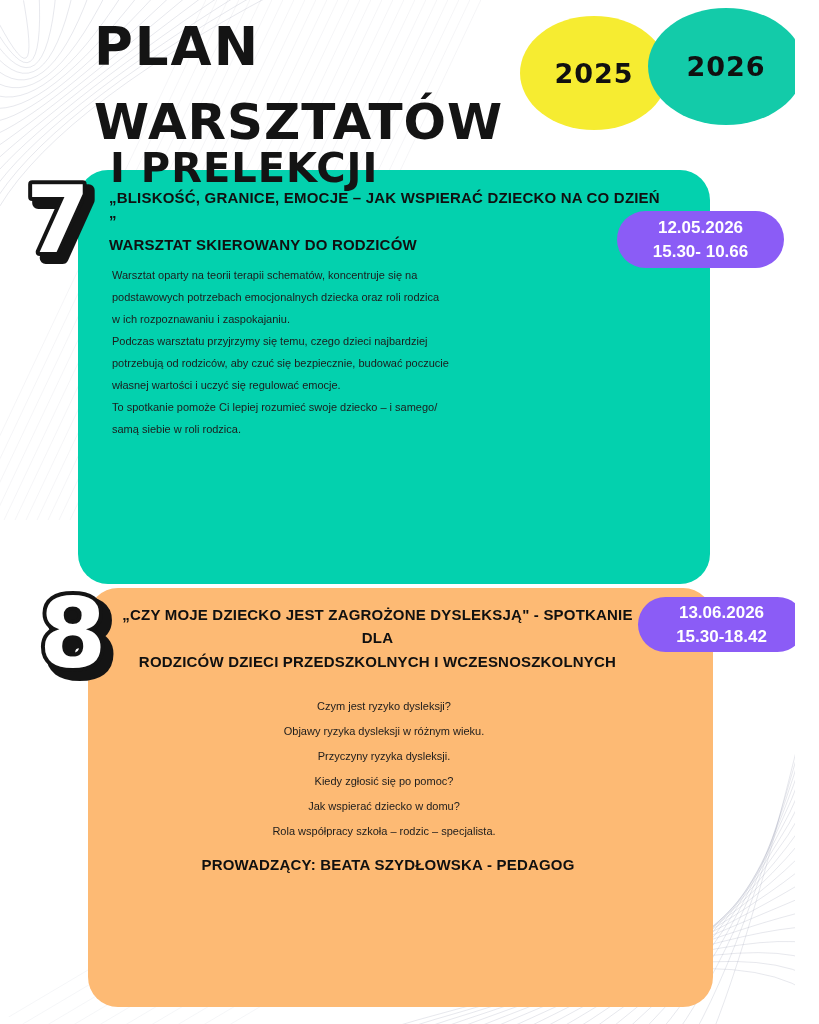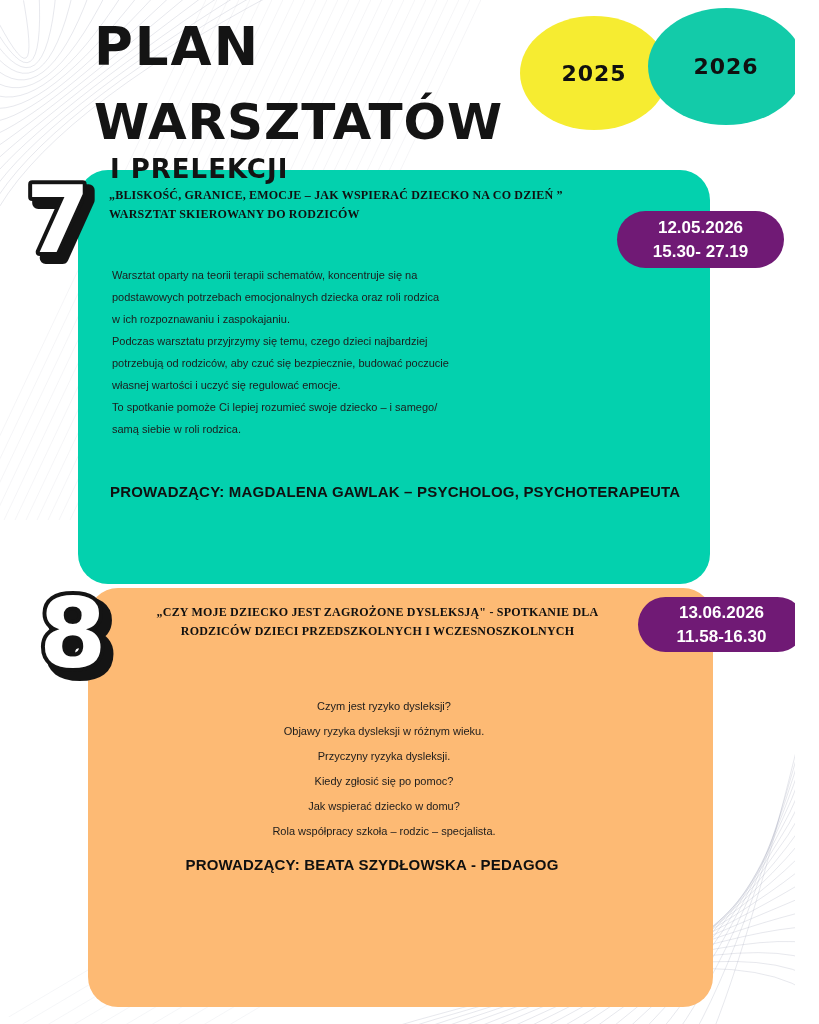--- a/index.html
+++ b/index.html
@@ -17,66 +17,65 @@
 
   
   .title{
     position:absolute;left:94px;top:20px;width:420px;
     font-family:"DejaVu Sans", sans-serif;
     font-weight:bold;color:#141414;line-height:1;
     z-index:3;
   }
   .title .t1{font-size:53px;letter-spacing:2px;display:block;}
   .title .t2{font-size:50px;letter-spacing:1px;display:block;margin-top:24px;}
-  .title .t3{font-size:26px;letter-spacing:1px;display:block;margin-top:9px;padding-left:16px;}
+  .title .t3{font-size:40px;letter-spacing:1px;display:block;margin-top:1px;padding-left:16px;}
 
   .year-badges{position:absolute;left:0;top:0;width:819px;height:160px;z-index:3;}
   .year{
     position:absolute;border-radius:50%;
     display:flex;align-items:center;justify-content:center;
     font-family:"DejaVu Sans", sans-serif;font-weight:bold;
-    font-size:22px;letter-spacing:1px;color:#101010;
+    font-size:27px;letter-spacing:1px;color:#101010;
   }
   .year-2025{left:520px;top:16px;width:148px;height:114px;z-index:1;}
   .year-2026{left:648px;top:8px;width:156px;height:117px;z-index:2;}
 
   
   .card{position:absolute;border-radius:30px;z-index:2;}
   .card-1{left:78px;top:170px;width:632px;height:414px;}
   .card-2{left:88px;top:588px;width:625px;height:419px;}
 
   .card-head{
     position:absolute;
-    font-weight:bold;font-size:12px;line-height:1.55;
+    font-weight:bold;font-size:15px;line-height:1.55;
     letter-spacing:.2px;color:#101010;
     white-space:pre-line;
-    font-family:Liberation Serif, serif;
   }
   .card-1 .card-head{left:31px;top:16px;width:560px;}
   .card-2 .card-head{left:17px;top:15px;width:545px;}
 
   .card-body{
     position:absolute;
     font-size:11px;color:#1c1c1c;
     white-space:pre-line;
   }
   .card-1 .card-body{left:34px;top:94px;width:560px;line-height:22px;}
   .card-2 .card-body{left:26px;top:86px;width:540px;line-height:25px;margin-top:20px;}
 
   .presenter{
     position:absolute;
     font-weight:bold;font-size:15px;letter-spacing:.2px;color:#101010;
   }
   .card-1 .presenter{left:32px;top:313px;width:580px;}
-  .card-2 .presenter{left:4px;top:268px;width:560px;}
+  .card-2 .presenter{left:20px;top:268px;width:560px;}
 
   
   .date-pill{
     position:absolute;z-index:4;
-    background:#701a75;border-radius:29px;
+    background:#8b5cf6;border-radius:29px;
     color:#ffffff;font-weight:bold;font-size:17px;line-height:1.4;
     display:flex;flex-direction:column;align-items:center;justify-content:center;
     text-align:center;
   }
   .pill-1{left:617px;top:211px;width:167px;height:57px;}
   .pill-2{left:638px;top:597px;width:167px;height:55px;}
 
   
   .big-num{position:absolute;z-index:5;overflow:visible;}
   .num-7{left:14px;top:158px;}
@@ -183,42 +182,41 @@
     <div class="card-head">„BLISKOŚĆ, GRANICE, EMOCJE – JAK WSPIERAĆ DZIECKO NA CO DZIEŃ ”
 WARSZTAT SKIEROWANY DO RODZICÓW</div>
     <div class="card-body">Warsztat oparty na teorii terapii schematów,  koncentruje się na
 podstawowych potrzebach emocjonalnych dziecka oraz roli rodzica
 w ich rozpoznawaniu i zaspokajaniu.
 Podczas warsztatu przyjrzymy się temu, czego dzieci najbardziej
 potrzebują od rodziców, aby czuć się bezpiecznie, budować poczucie
 własnej wartości i uczyć się regulować emocje.
 To spotkanie pomoże Ci lepiej rozumieć swoje dziecko – i samego/
 samą siebie w roli rodzica.</div>
-    <div class="presenter">PROWADZĄCY: MAGDALENA GAWLAK – PSYCHOLOG, PSYCHOTERAPEUTA</div>
   </section>
 
   <section class="card card-2" style="background:#fdba74;text-align:center;">
     <div class="card-head">„CZY MOJE DZIECKO JEST ZAGROŻONE DYSLEKSJĄ" - SPOTKANIE DLA
 RODZICÓW DZIECI PRZEDSZKOLNYCH I WCZESNOSZKOLNYCH</div>
     <div class="card-body">Czym jest ryzyko dysleksji?
 Objawy ryzyka dysleksji w różnym wieku.
 Przyczyny ryzyka dysleksji.
 Kiedy zgłosić się po pomoc?
 Jak wspierać dziecko w domu?
 Rola współpracy szkoła – rodzic – specjalista.</div>
     <div class="presenter">PROWADZĄCY: BEATA SZYDŁOWSKA - PEDAGOG</div>
   </section>
 
   <div class="date-pill pill-1">
     <span>12.05.2026</span>
-    <span>15.30- 27.19</span>
+    <span>15.30- 10.66</span>
   </div>
   <div class="date-pill pill-2">
     <span>13.06.2026</span>
-    <span>11.58-16.30</span>
+    <span>15.30-18.42</span>
   </div>
 
   <svg class="big-num num-7" width="120" height="130" viewBox="0 0 120 130">
     <text class="num-shadow" x="18" y="100" font-size="92">7</text>
     <text class="num-main" x="12" y="94" font-size="92">7</text>
   </svg>
   <svg class="big-num num-8" width="130" height="140" viewBox="0 0 130 140">
     <text class="num-shadow" x="20" y="108" font-size="97">8</text>
     <text class="num-main" x="13" y="101" font-size="97">8</text>
   </svg>

